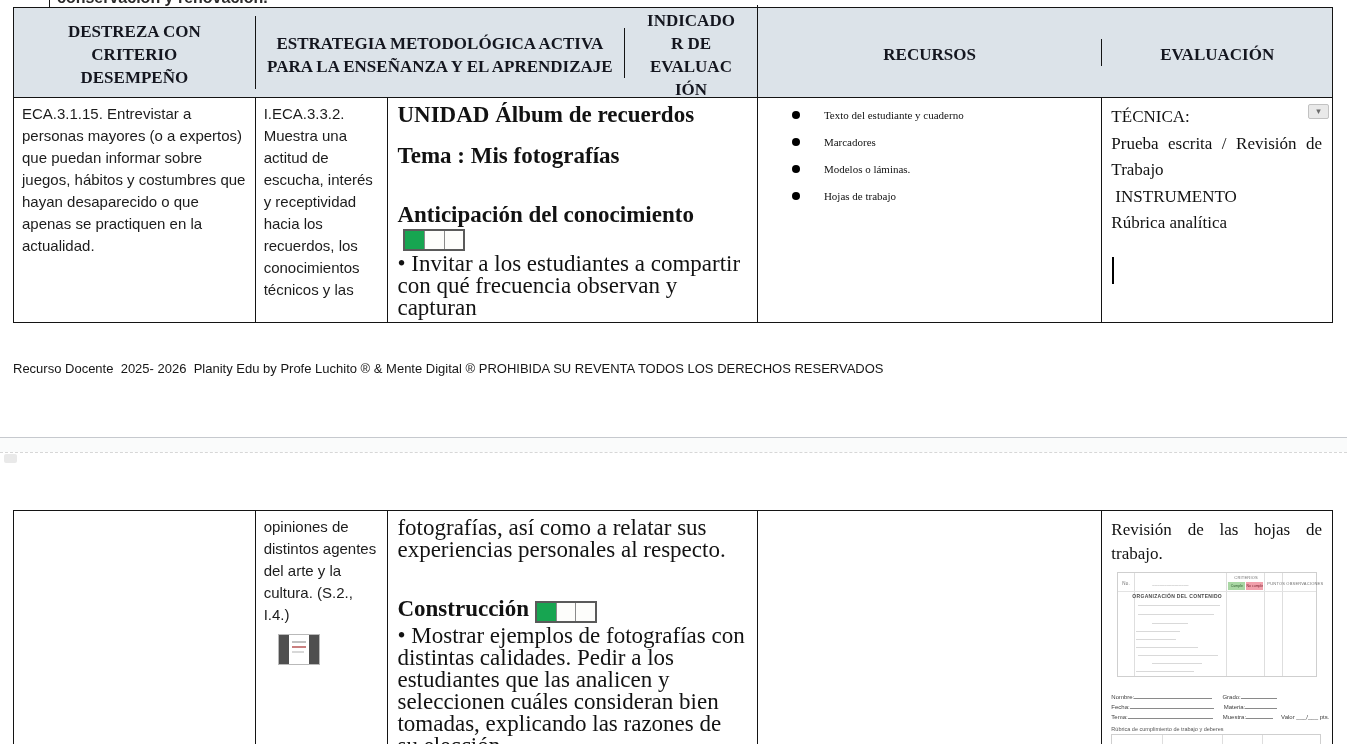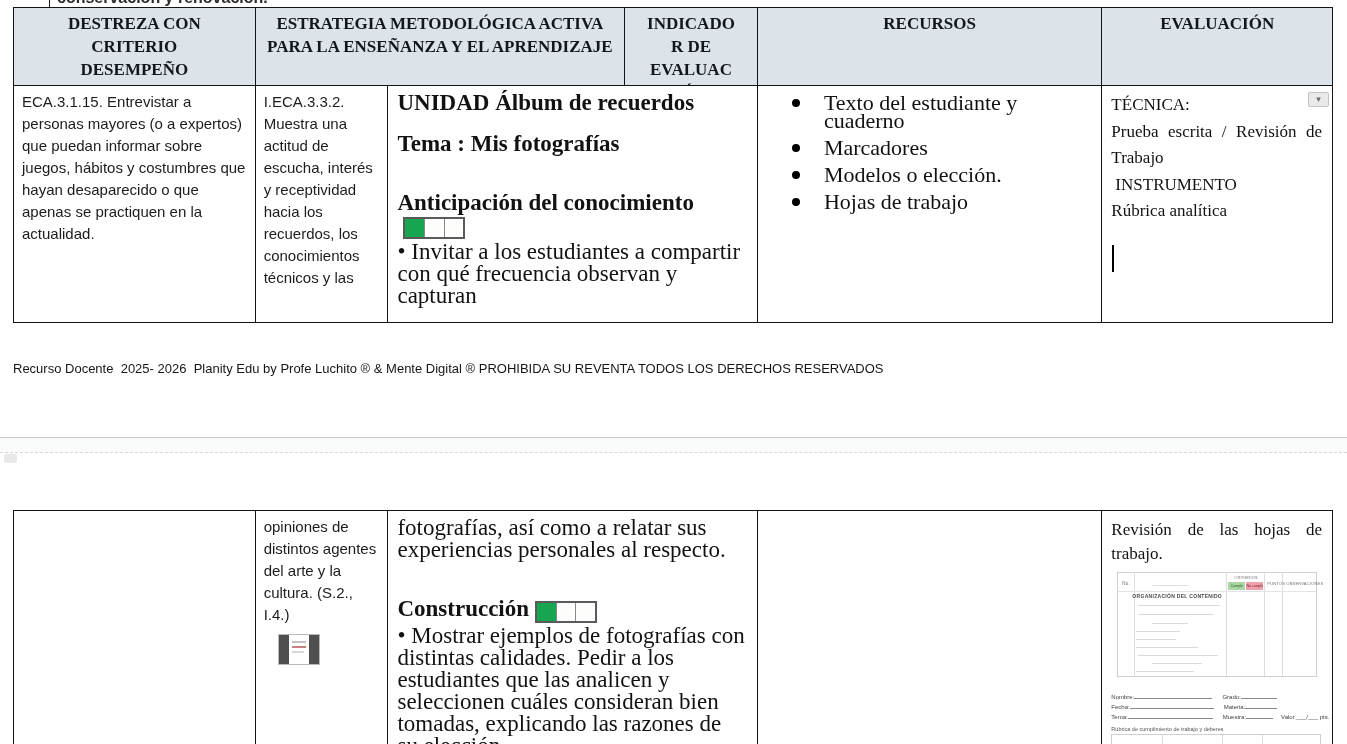--- a/index.html
+++ b/index.html
@@ -12,21 +12,21 @@
   #top-clip { position:absolute; left:57px; top:-11px; font-family:"Liberation Sans",sans-serif;
     font-size:16px; font-weight:600; color:#2b2b2b; }
   #top-vline { position:absolute; left:49px; top:0; width:1px; height:8px; background:#141414; }
 
   
   .tbl { position:absolute; left:13px; width:1320px; display:flex; flex-direction:column;
          border:1px solid #141414; background:#fff; }
   #tbl1 { top:7px; height:316px; }
   #tbl2 { top:510px; height:240px; border-bottom:none; }
   .trow { display:flex; width:100%; }
-  .trow.hdr { height:78px; background:#dce3e9; border-bottom:1px solid #141414; }
+  .trow.hdr { height:90px; background:#dce3e9; border-bottom:1px solid #141414;align-items:center; }
   .trow.body { flex:1; }
   .cell { border-right:1px solid #141414; overflow:hidden; position:relative; }
   .cell:last-child { border-right:none; }
   .c1 { width:242px; } .c2 { width:133px; } .c3 { width:370px; } .c4 { width:345px; } .c5 { width:230px; }
   .hcell { display:flex; align-items:flex-start; justify-content:center; text-align:center;
            font-weight:bold; font-size:17px; line-height:23px; padding-top:4px; color:#14161f; }
   .hcell .hc1span { max-width:160px; }
   .hcell .hc2span { width:88px; overflow-wrap:break-word; }
   .hcell .hc3span { max-width:346px; }
 
@@ -38,21 +38,21 @@
   .mt24 { margin-top:19px; } .mt36 { margin-top:37px; } .mt2 { margin-top:2px; }
 
   
   .progress { display:inline-flex; width:62px; height:22px; border:2px solid #5a5a5a;
               background:#fff; vertical-align:-5px; margin-left:6px; }
   .progress .seg { flex:1; border-right:1px solid #8a8a8a; background:#fdfdfb; }
   .progress .seg:last-child { border-right:none; }
   .progress .seg.on { background:#17a551; }
 
   
-  .rlist { list-style:none; padding:8px 6px 0 34px; font-size:22px; }
+  .rlist { list-style:none; padding:8px 6px 0 34px; font-size:11px; }
   .rlist li { position:relative; padding-left:32px; margin-bottom:9px; line-height:18px; }
   .rlist li::before { content:""; position:absolute; left:0; top:5px; width:8px; height:8px;
                       border-radius:50%; background:#000; }
 
   
   .eval-lines { font-size:17px; line-height:26.5px; padding:6px 10px 0 9px; }
   .just { text-align:justify; }
   .indent { padding-left:4px; }
   #caret1 { position:absolute; left:10px; top:159px; width:2px; height:27px; background:#000; }
   #dropdown-btn { position:absolute; right:3px; top:6px; width:21px; height:15px;
@@ -143,21 +143,21 @@
               <span class="seg"></span>
               <span class="seg"></span>
             </span>
         </div>
         <div class="mt2">• Invitar a los estudiantes a compartir con qué frecuencia observan y capturan</div>
       </div>
       <div class="cell c4">
         <ul class="rlist">
           <li>Texto del estudiante y cuaderno</li>
           <li>Marcadores</li>
-          <li>Modelos o elección.</li>
+          <li>Modelos o láminas.</li>
           <li>Hojas de trabajo</li>
         </ul>
       </div>
       <div class="cell c5">
         <div id="dropdown-btn">▾</div>
         <div class="eval-lines">
           <div>TÉCNICA:</div>
           <div class="just">Prueba escrita / Revisión de Trabajo</div>
           <div class="indent">INSTRUMENTO</div>
           <div>Rúbrica analítica</div>

